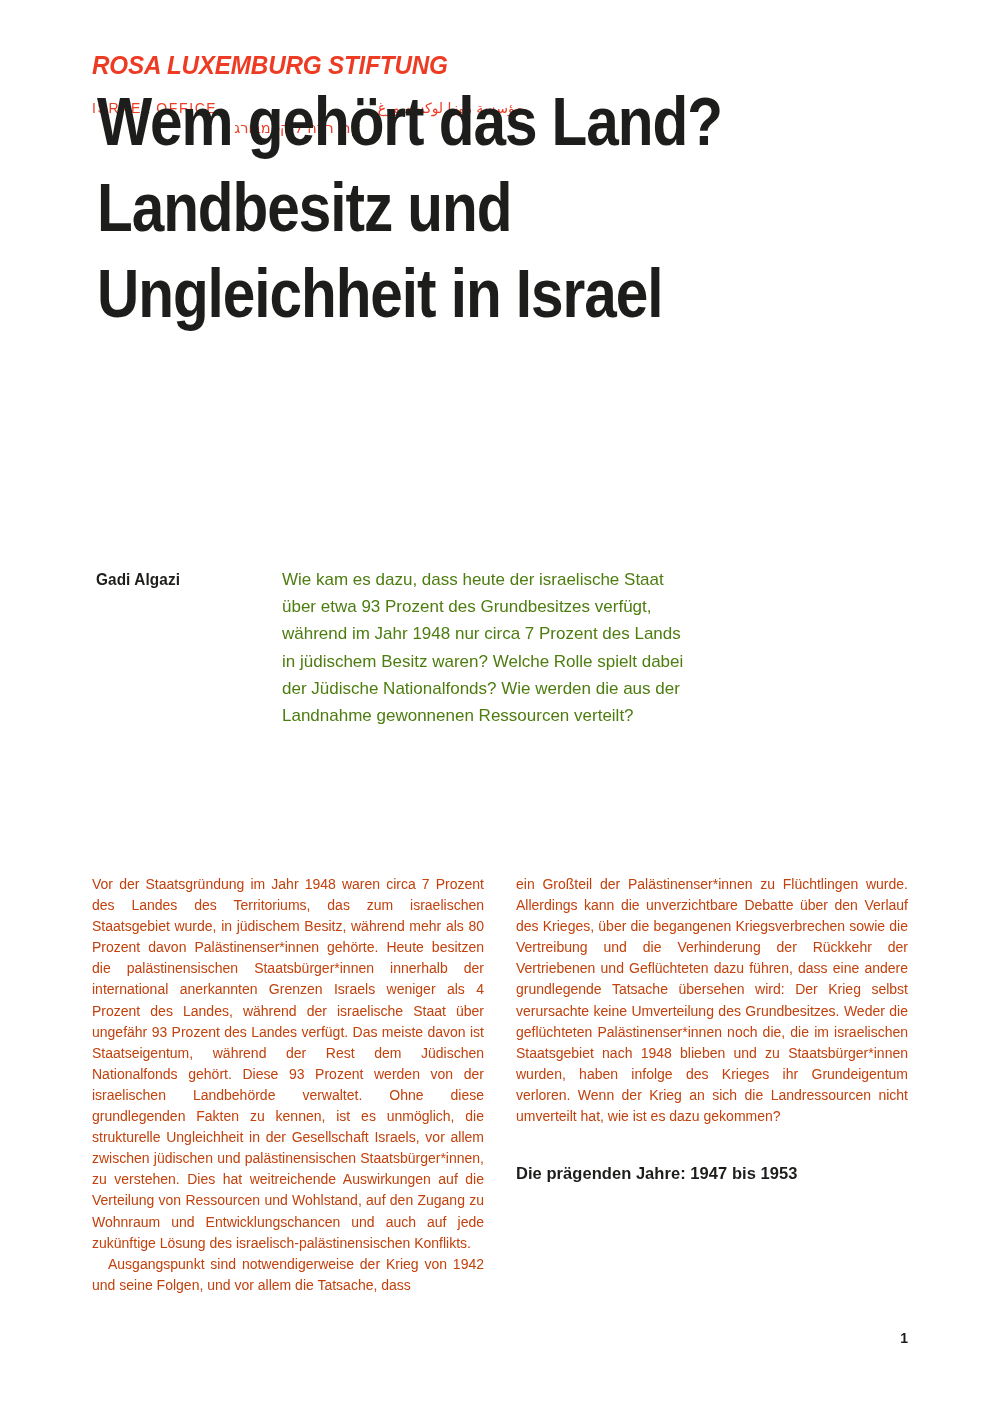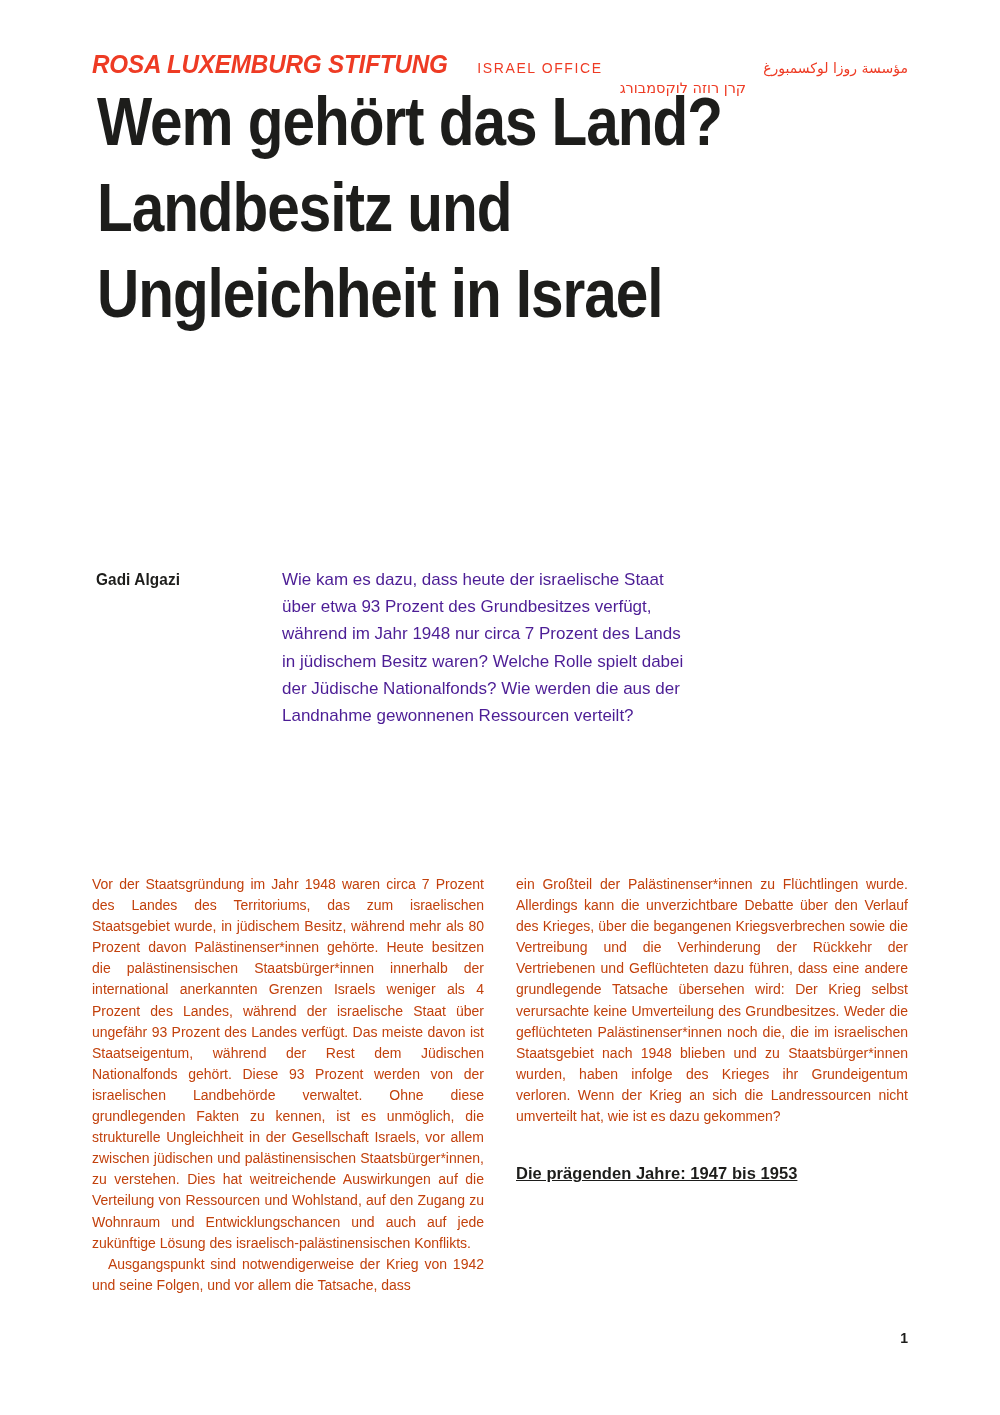--- a/index.html
+++ b/index.html
@@ -14,26 +14,27 @@
     background: #ffffff;
     overflow: hidden;
     font-family: "Liberation Sans", sans-serif;
     color: #1a1a1a;
   }
 
   
   .header {
     position: absolute;
     left: 92px;
-    top: 40px;
+    top: 51px;
     width: 816px;
     display: flex;
     align-items: baseline;
     justify-content: space-between;
     white-space: nowrap;
+    flex-direction: column;
   }
   .logo-wordmark {
     font-family: "Liberation Sans", sans-serif;
     font-weight: bold;
     font-style: italic;
     font-size: 25px;
     letter-spacing: -0.2px;
     color: #ee3b24;
     transform: scaleX(0.97);
     transform-origin: left center;
@@ -96,21 +97,21 @@
     white-space: nowrap;
   }
   .abstract {
     position: absolute;
     left: 282px;
     top: 566px;
     width: 404px;
     font-family: "Liberation Sans", sans-serif;
     font-size: 17px;
     line-height: 27.2px;
-    color: #4c1d95;
+    color: #4d7c0f;
     text-align: left;
   }
 
   
   .columns {
     position: absolute;
     left: 92px;
     top: 874px;
     width: 816px;
     display: flex;
@@ -132,21 +133,20 @@
     text-indent: 16px;
   }
   .section-head {
     font-family: "Liberation Sans", sans-serif;
     font-weight: bold;
     font-size: 16.5px;
     line-height: 21px;
     color: #1d1d1b;
     margin: 36px 0 22px 0;
     letter-spacing: 0.05px;
-    text-decoration: underline;
   }
 
   
   .page-number {
     position: absolute;
     right: 92px;
     top: 1330px;
     font-family: "Liberation Sans", sans-serif;
     font-weight: bold;
     font-size: 14px;

